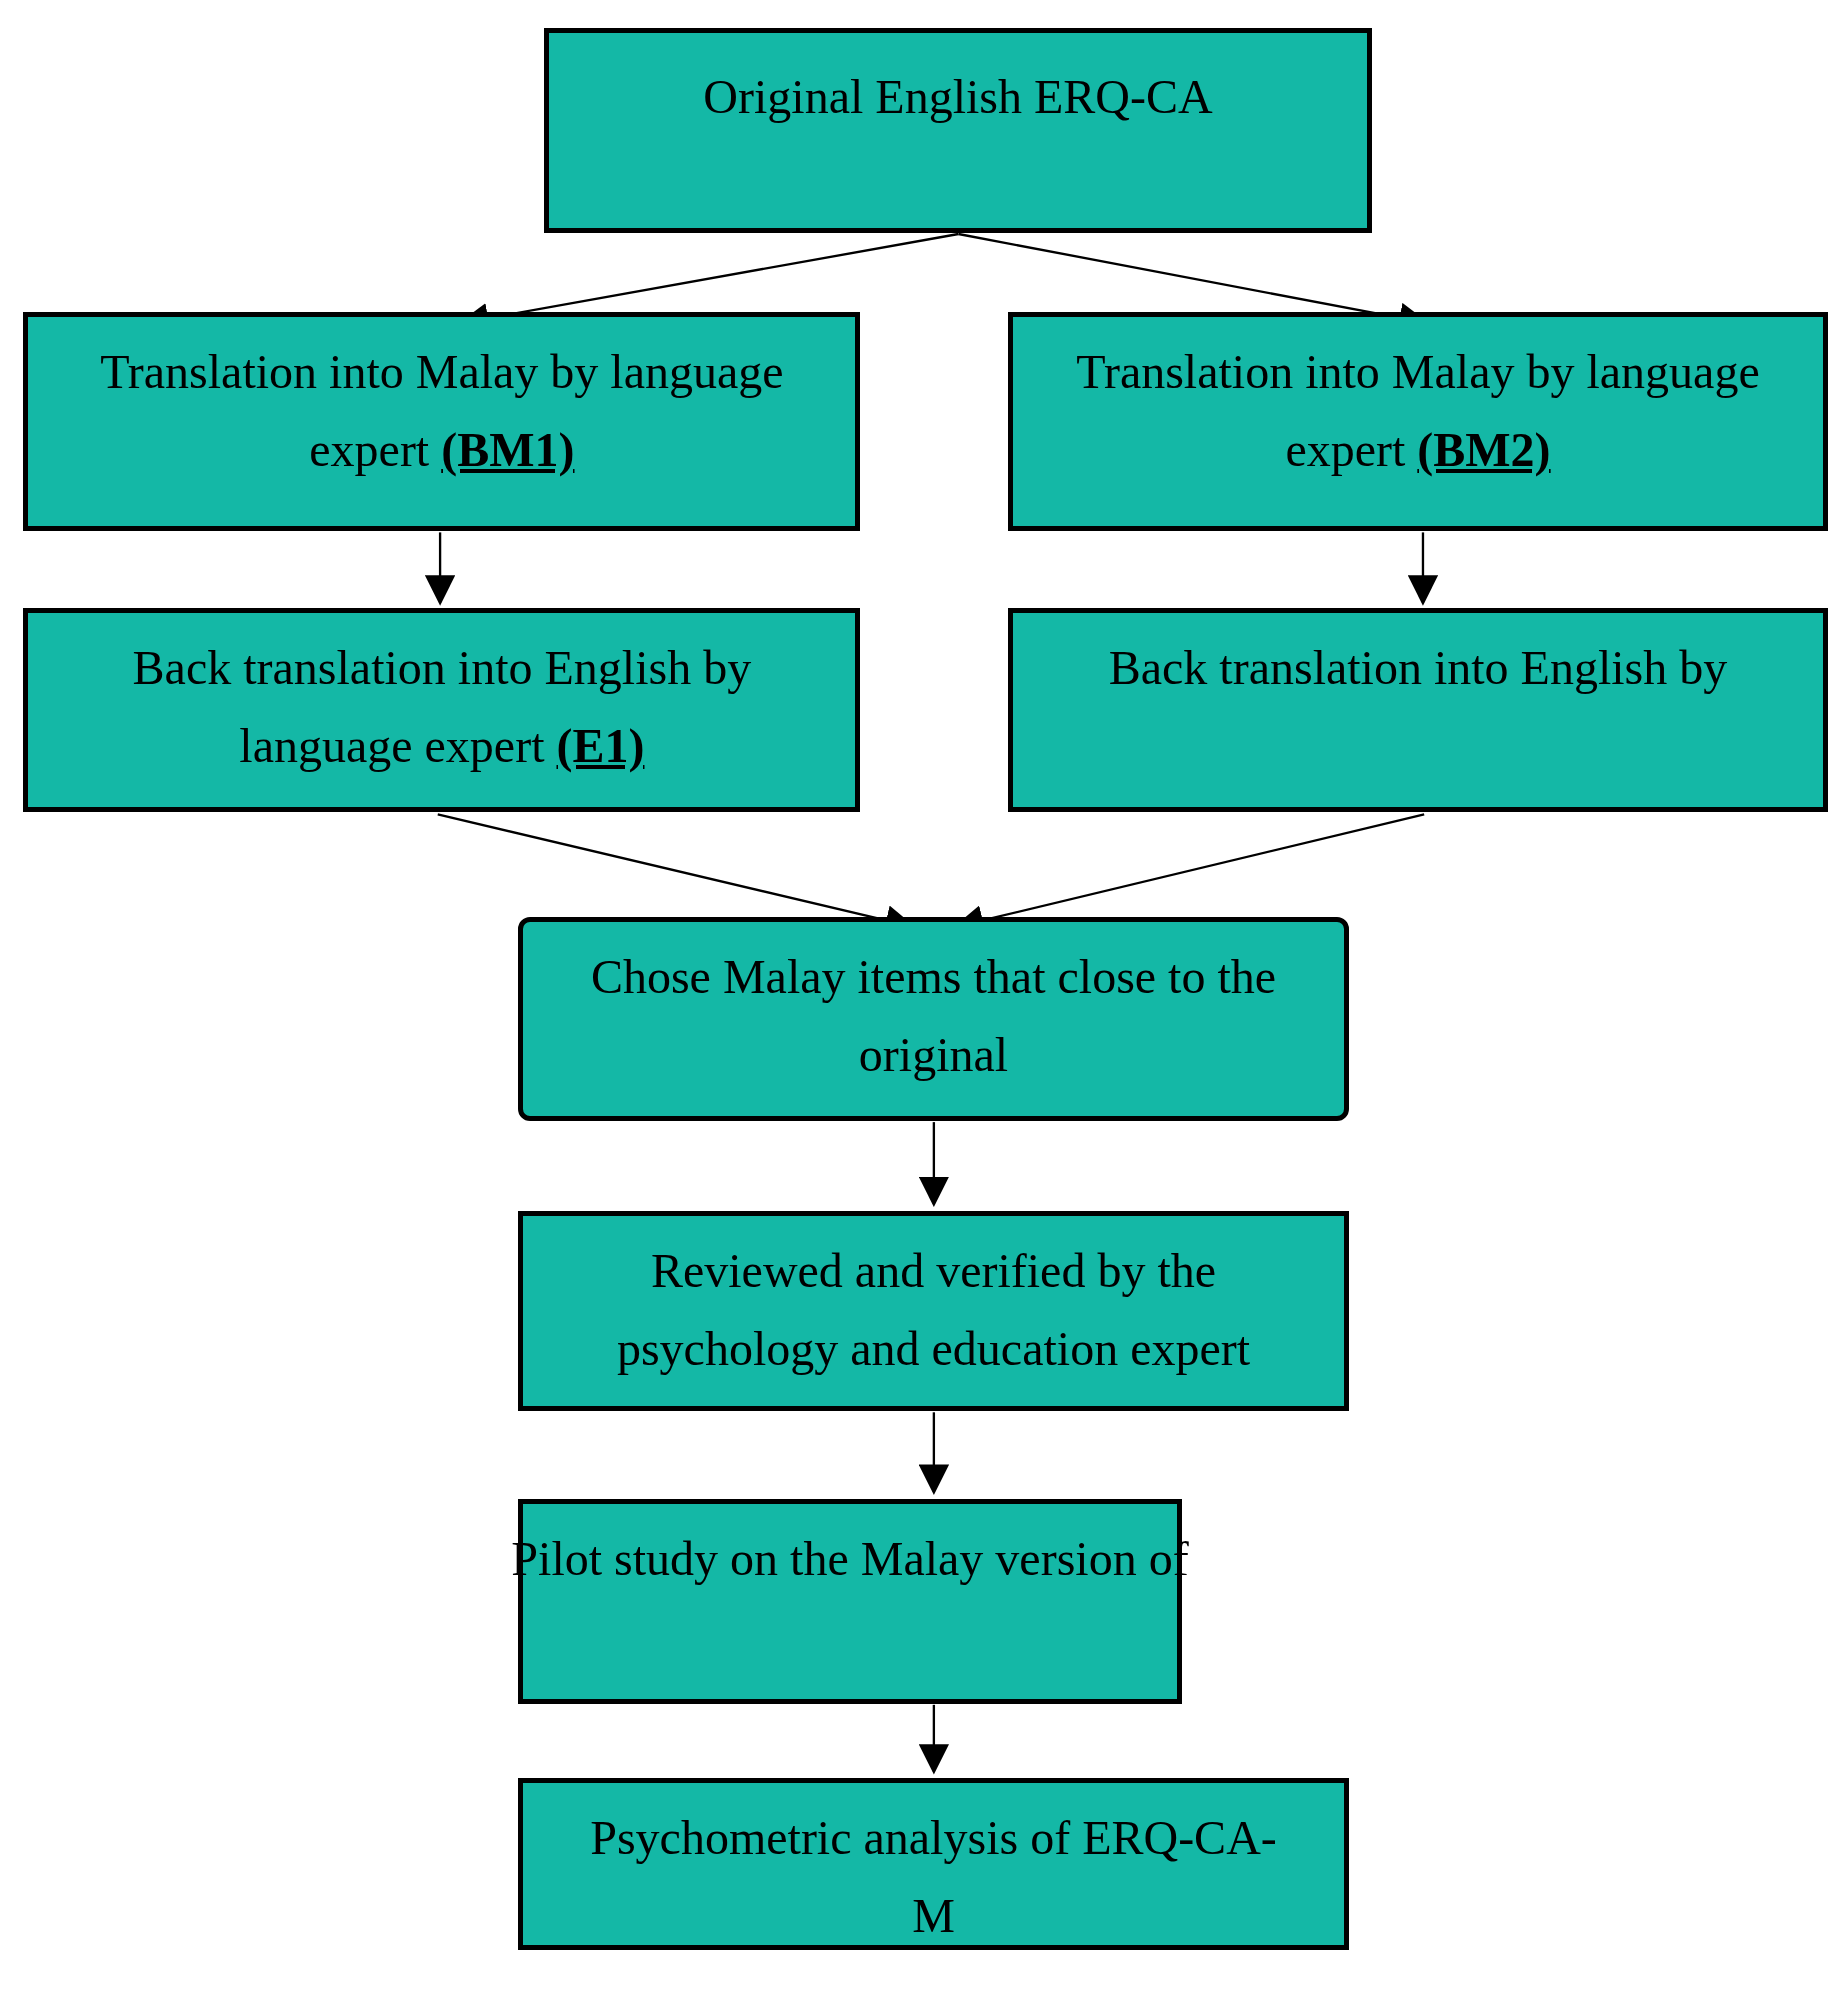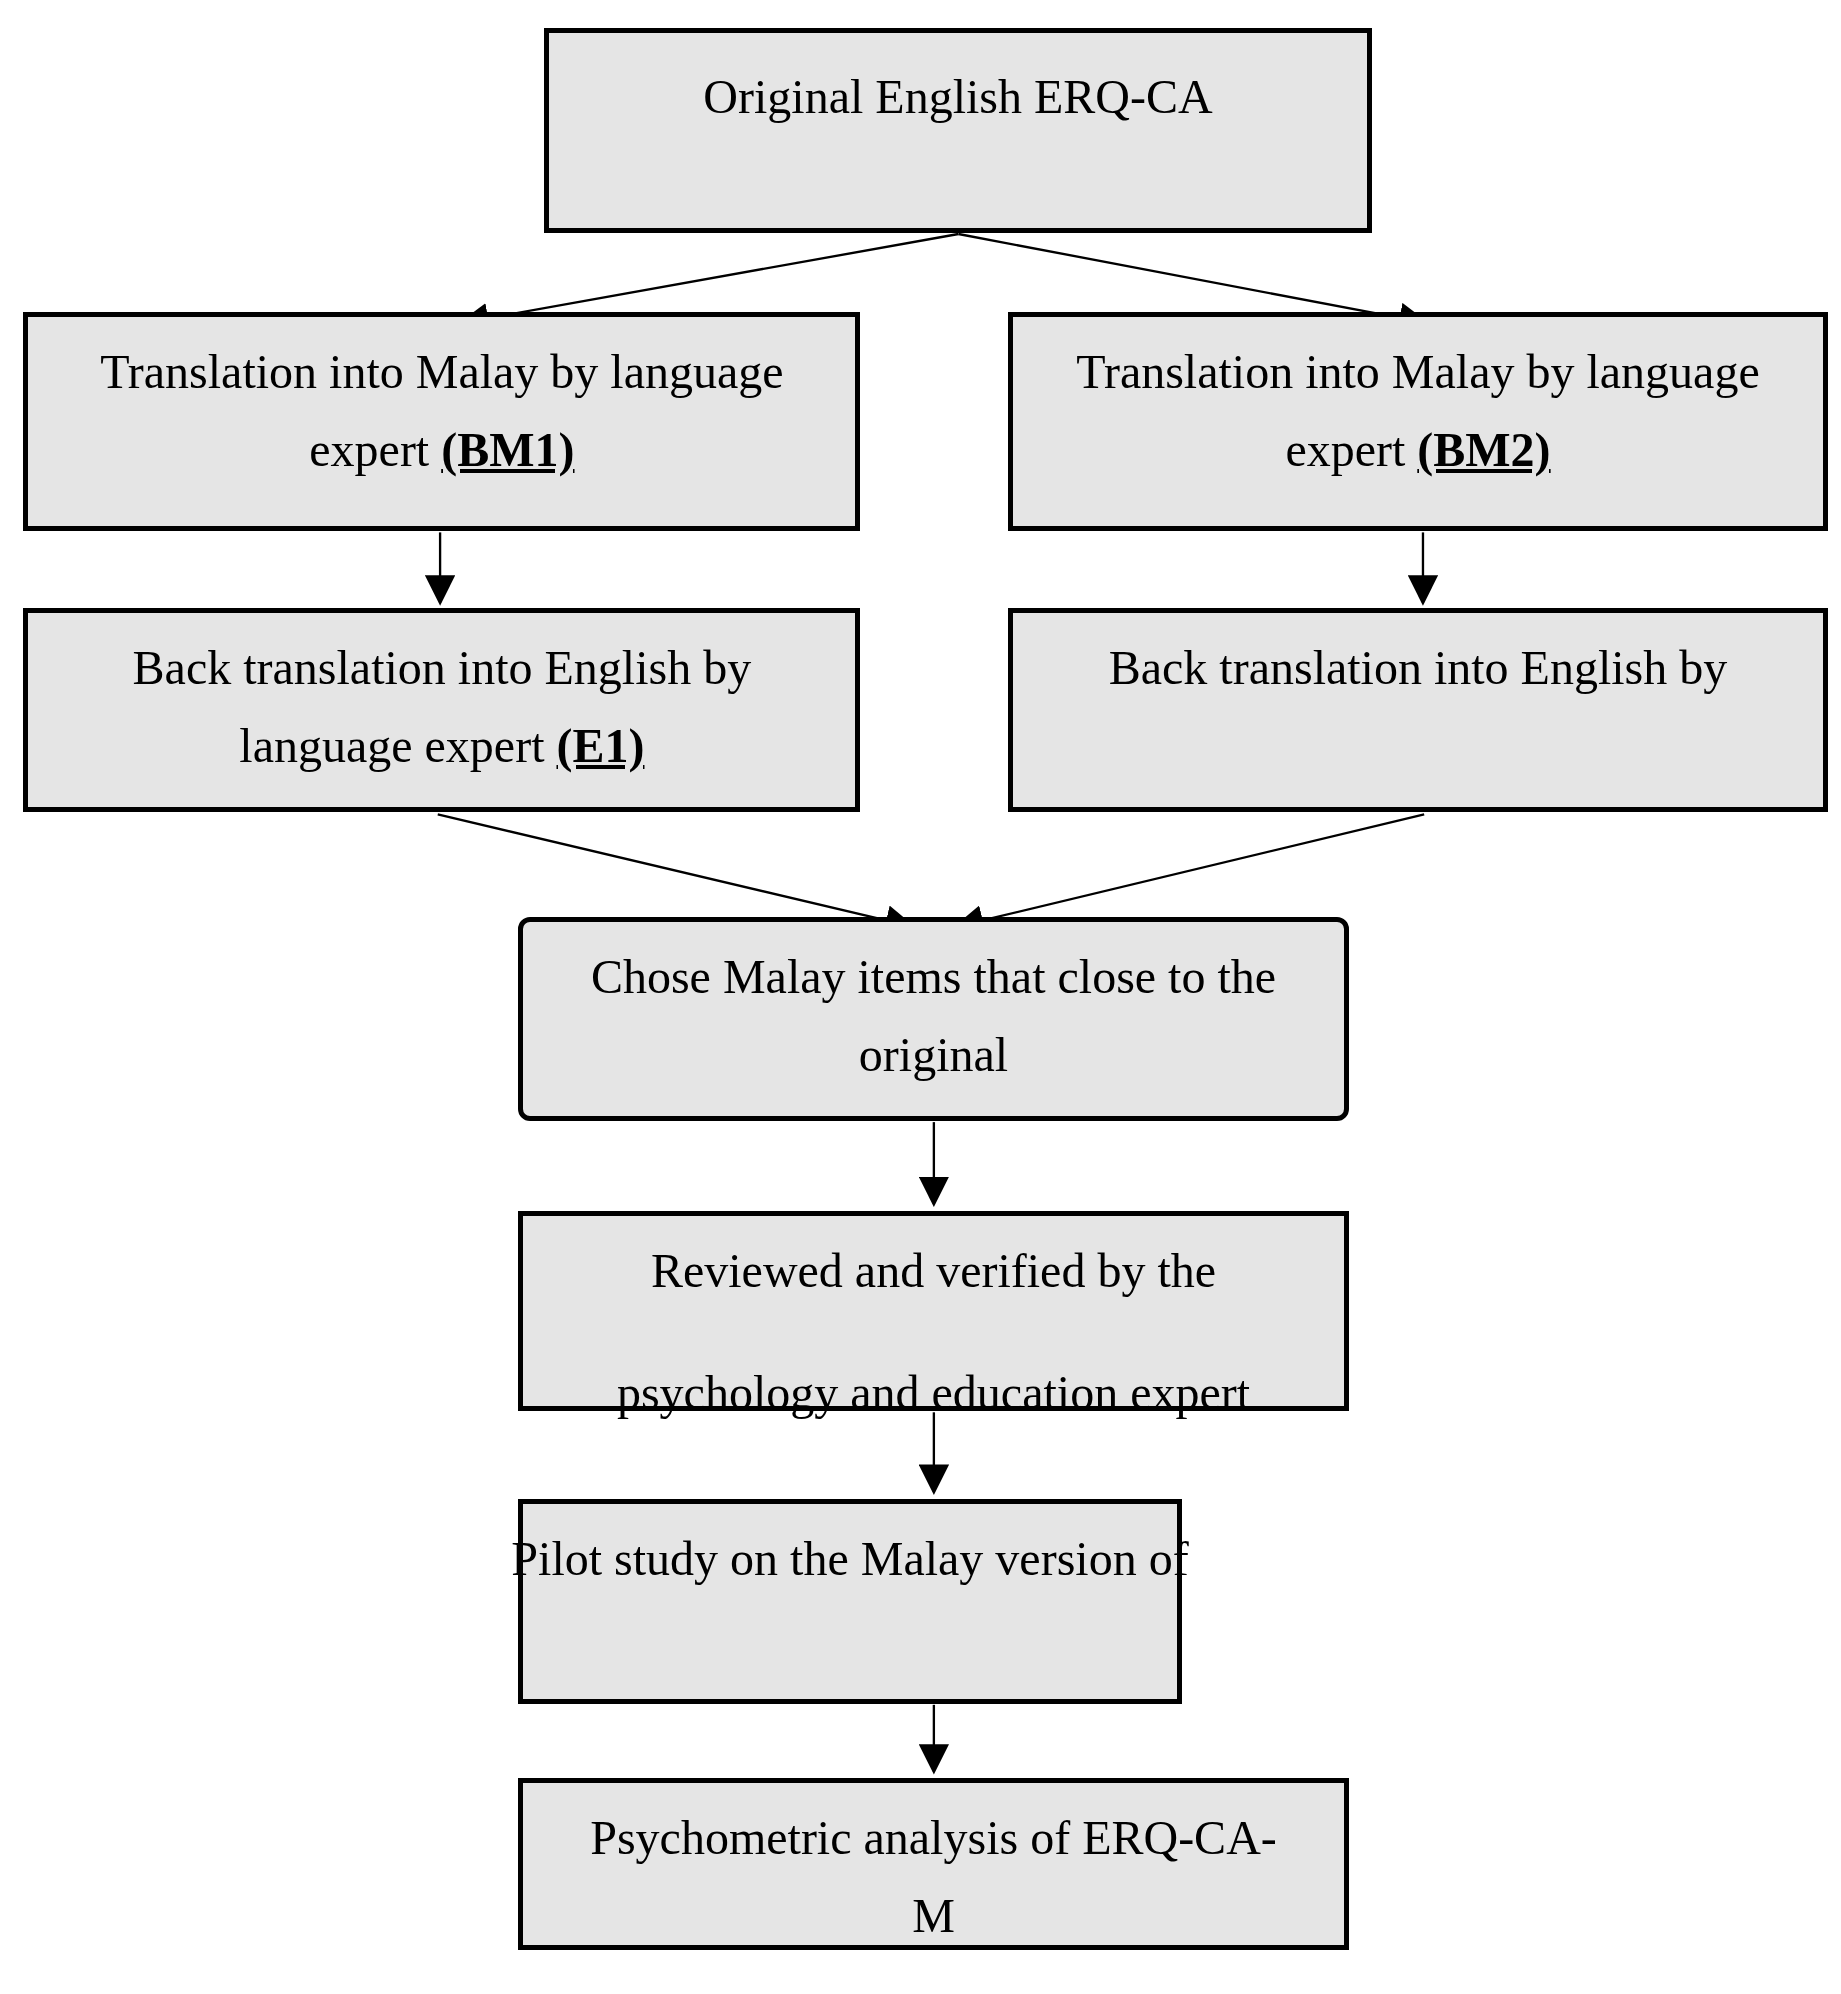--- a/index.html
+++ b/index.html
@@ -17,21 +17,21 @@
   }
   #arrow-layer {
     position: absolute;
     left: 0; top: 0;
     width: 1842px;
     height: 1995px;
   }
   .node {
     position: absolute;
     border: 5.3px solid #000000;
-    background: #e5e5e5;
+    background: #14b8a6;
     box-sizing: border-box;
     display: flex;
     flex-direction: column;
     align-items: center;
     text-align: center;
     font-size: 48px;
     line-height: 1.62;
   }
   .node .line {
     white-space: nowrap;
@@ -43,21 +43,21 @@
   .pad-single { padding-top: 24.6px; }
   .pad-multi  { padding-top: 16.4px; text-align: center; }
 
   
   #node-original     { left: 544px;  top: 28px;   width: 828px; height: 205px; }
   #node-bm1          { left: 23.4px;   top: 312px;  width: 837px; height: 219px; }
   #node-bm2          { left: 1008px; top: 312px;  width: 820px; height: 219px; }
   #node-e1           { left: 23.4px;   top: 608px; width: 837px; height: 204px; }
   #node-e2           { left: 1008px; top: 608px; width: 820px; height: 204px; }
   #node-chose        { left: 518px;  top: 917px; width: 831px; height: 204px; border-radius: 12px; }
-  #node-reviewed     { left: 518px;  top: 1211px; width: 831px; height: 200px; gap: 44px; }
+  #node-reviewed     { left: 518px;  top: 1211px; width: 831px; height: 200px; }
   #node-pilot        { left: 518px;  top: 1499px; width: 664px; height: 205px; }
   #node-psychometric { left: 518px;  top: 1778px; width: 831px; height: 172px; }
 </style>
 </head>
 <body>
 
 <div id="canvas">
 
   <svg id="arrow-layer" viewBox="0 0 3148 3410" xmlns="http://www.w3.org/2000/svg">
     <defs>

